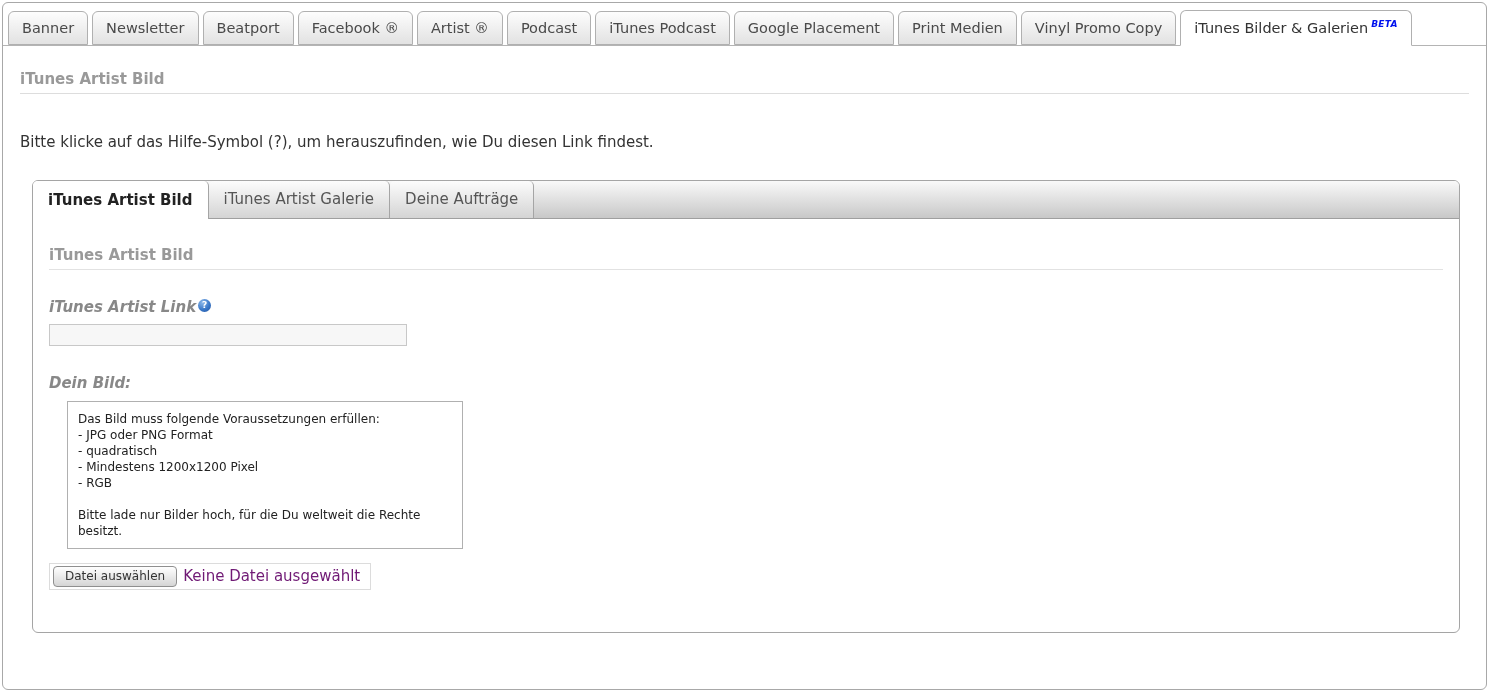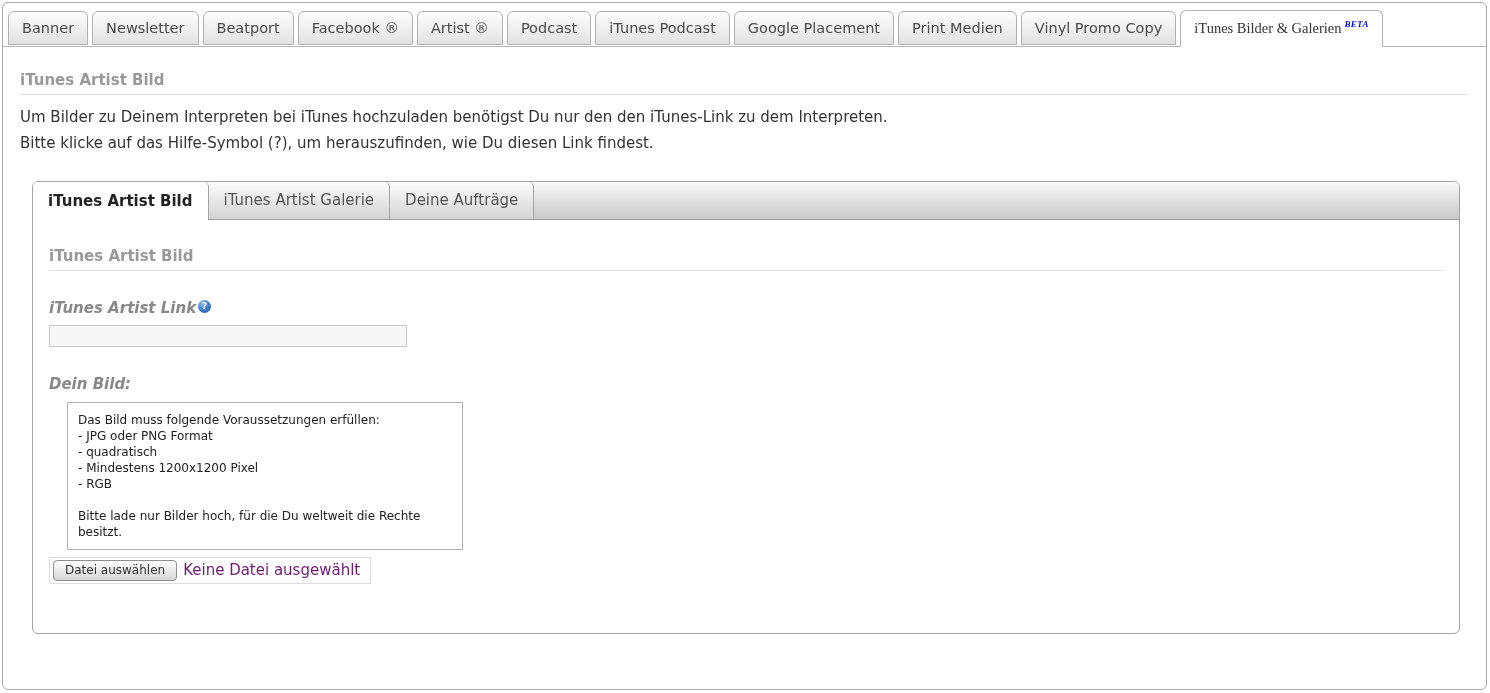--- a/index.html
+++ b/index.html
@@ -10,21 +10,21 @@
     border: 1px solid #a8a8a8; border-radius: 6px; background: #fff; }
 
   
   .top-tabs { display: flex; align-items: center; gap: 4px; padding: 7px 6px 0 5px;
     border-bottom: 1px solid #b4b4b4; }
   .top-tab { position: relative; white-space: nowrap; cursor: default;
     font-size: 14.5px; color: #4a4a4a; padding: 8px 13px;
     border: 1px solid #b0b0b0; border-radius: 6px 6px 0 0;
     background: linear-gradient(#fdfdfd, #e2e2e2); margin-bottom: -1px; }
   .top-tab.active { background: #fff; color: #333; border-bottom-color: #fff;
-    z-index: 2; padding-bottom: 9px; font-family: Liberation Serif, serif; }
+    z-index: 2; padding-bottom: 9px; }
   .beta { color: #0011ee; font-size: 9px; font-weight: bold; font-style: italic;
     vertical-align: super; margin-left: 3px; letter-spacing: .3px; }
 
   
   .intro { padding: 0 17px; }
   .section-heading { margin-top: 24px; font-size: 15px; font-weight: bold; color: #999; }
   .heading-rule { border: none; border-top: 1px solid #ddd; margin-top: 5px; }
   .intro p { margin-top: 9px; font-size: 15px; line-height: 26px; color: #333; }
   .intro p + p { margin-top: 24px; }
 
@@ -56,21 +56,21 @@
     cursor: pointer; }
 
   .link-input { display: block; margin-top: 8px; width: 358px; height: 22px;
     border: 1px solid #c8c8c8; background: #f7f7f7; font-size: 14px; padding: 0 5px;
     color: #333; border-radius: 0; outline: none; }
 
   .req-box { margin: 9px 0 0 18px; width: 396px; border: 1px solid #b0b0b0;
     padding: 9px 10px; background: #fff; }
   .req-line { font-size: 12px; line-height: 16px; color: #222; min-height: 16px; }
 
-  .file-row { display: inline-flex; align-items: center; margin-top: 7px;
+  .file-row { display: inline-flex; align-items: center; margin-top: 14px;
     border: 1px solid #dcdcdc; padding: 2px 3px; background: #fff; }
   .file-btn { font-size: 12px; color: #333; padding: 2px 11px 3px;
     border: 1px solid #8f8f8f; border-radius: 4px;
     background: linear-gradient(#ffffff, #d5d5d5); cursor: pointer;
     font-family: "DejaVu Sans", sans-serif; }
   .file-status { font-size: 15px; color: #701a75; margin: 0 7px 0 6px; }
 </style>
 </head>
 <body>
 
@@ -89,21 +89,21 @@
     <div class="top-tab"><span>Vinyl Promo Copy</span></div>
     <div class="top-tab active">
       <span>iTunes Bilder &amp; Galerien</span><span class="beta">BETA</span>
     </div>
   </div>
 
   <div class="intro">
     <div class="section-heading">iTunes Artist Bild</div>
     <hr class="heading-rule">
     <p>
-      <span>Um Bilder zu Deinem Interpreten bei iTunes hochzuladen benötigst Du nur den den iTunes-Link zu dem Interpreten.</span><br>
+      <br>
       <span>Bitte klicke auf das Hilfe-Symbol (?), um herauszufinden, wie Du diesen Link findest.</span>
     </p>
   </div>
 
   <div class="panel">
     <div class="panel-tabs">
       <div class="panel-tab active">
           <span>iTunes Artist Bild</span>
         </div>
       <div class="panel-tab">

